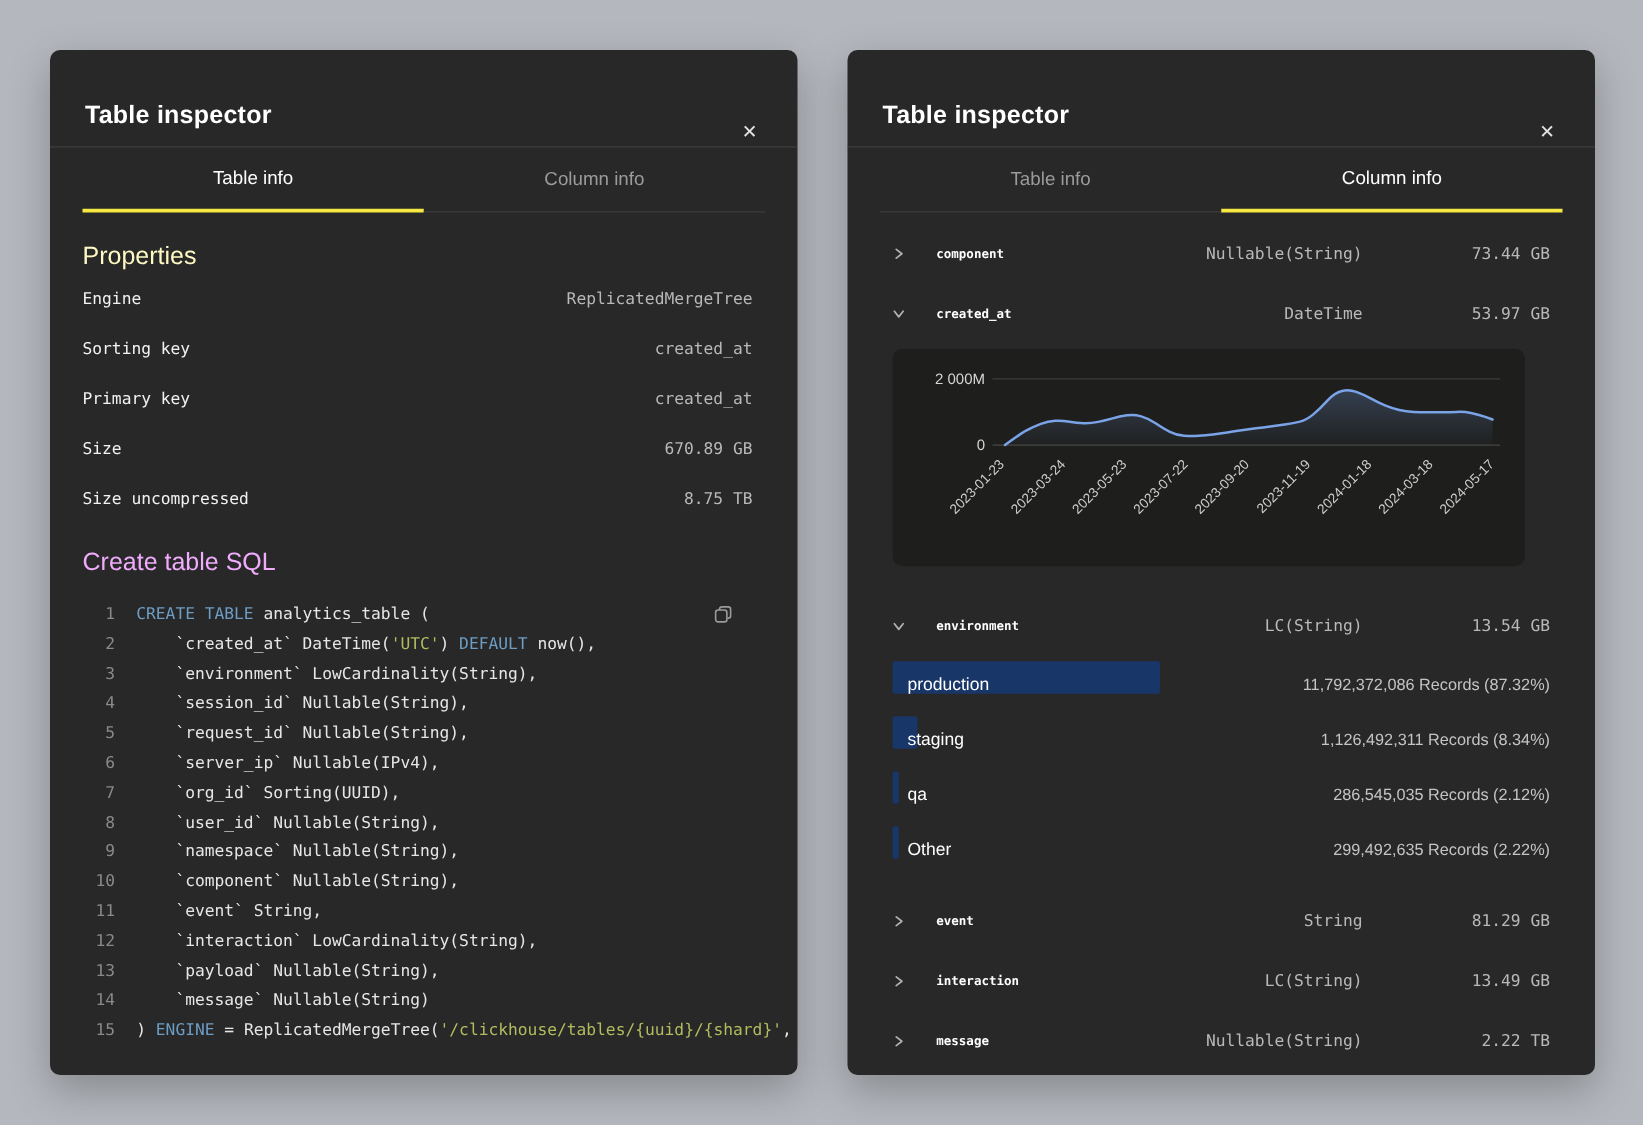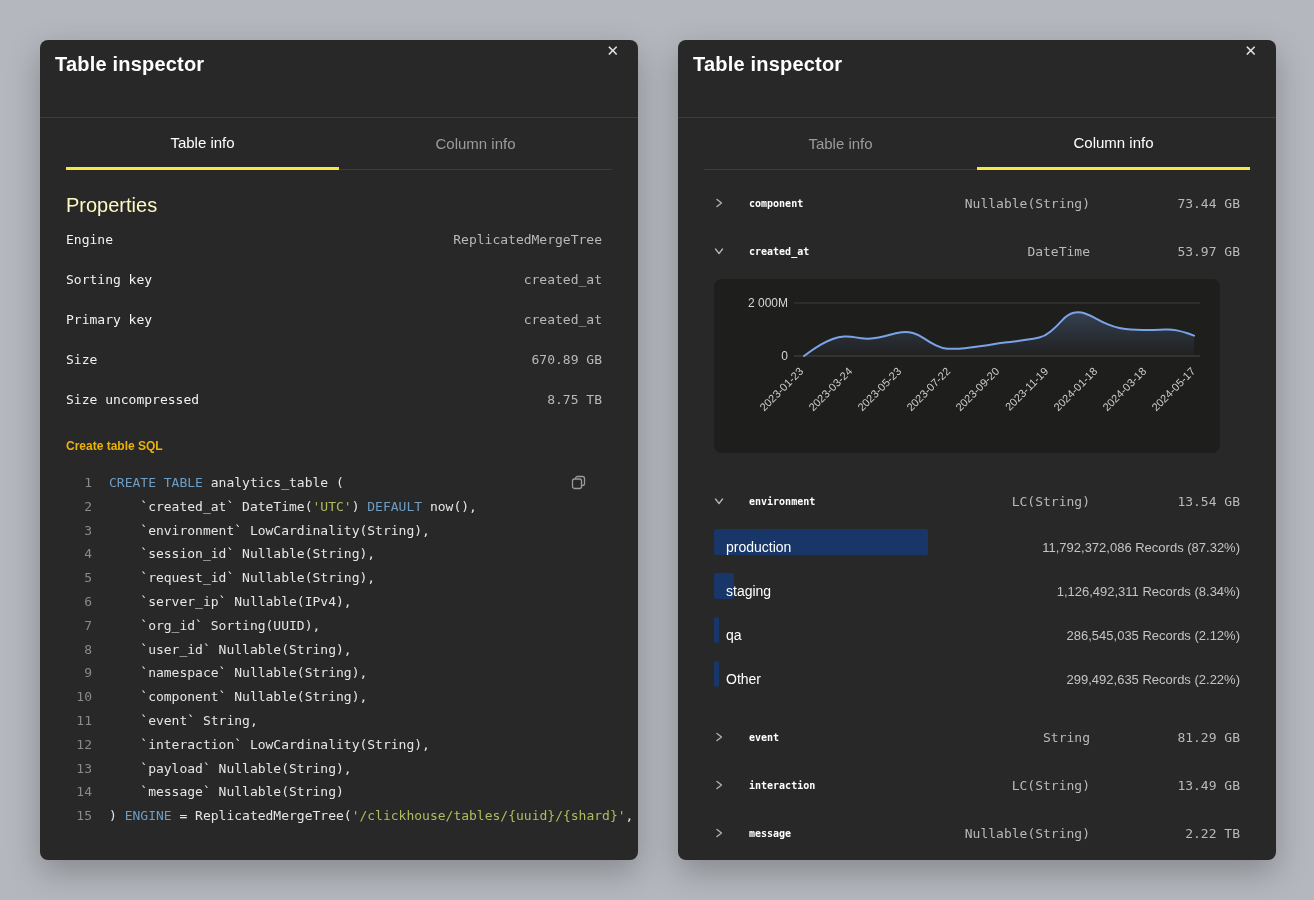--- a/index.html
+++ b/index.html
@@ -9,22 +9,22 @@
   }
   .panel{
     position:absolute;top:40px;width:598px;height:820px;background:#282828;
     border-radius:8px;overflow:hidden;color:#f0f0f0;
     box-shadow:0 12px 32px rgba(0,0,0,.25);
   }
   #left-panel{left:40px}
   #right-panel{left:678px}
 
   .panel-header{
-    height:77px;display:flex;align-items:flex-start;justify-content:space-between;
-    padding:0 15px;border-bottom:1px solid #3d3d3d;
+    height:77px;display:flex;align-items:flex-end;justify-content:space-between;
+    padding:0 28px;border-bottom:1px solid #3d3d3d;
   }
   .panel-title{font-size:20px;font-weight:700;letter-spacing:.2px;color:#fff}
   .close-btn{
     background:none;border:none;color:#e3e3e3;font-size:15px;line-height:1;
     cursor:pointer;padding:4px;font-family:"DejaVu Sans",sans-serif;
   }
 
   .tabs{display:flex;height:52px;margin:0 26px}
   .tab{
     flex:1;display:flex;align-items:center;justify-content:center;
@@ -32,21 +32,21 @@
   }
   .tab.active{color:#ffffff;border-bottom:3px solid #f6e742;font-weight:400}
 
   .content{padding:0 36px 0 26px;position:relative}
 
   
   .section-heading{font-size:20px;font-weight:400;color:#fef9c3;margin:24px 0 2px}
   .prop-row{display:flex;justify-content:space-between;align-items:center;height:40px}
   .prop-label{font-family:"DejaVu Sans Mono",monospace;font-size:13px;color:#f2f2f2}
   .prop-value{font-family:"DejaVu Sans Mono",monospace;font-size:13px;color:#b9b9b9}
-  .sql-heading{font-size:12px;font-weight:700;color:#eab308;margin:20px 0 0}
+  .sql-heading{font-size:20px;font-weight:400;color:#f0abfc;margin:20px 0 0}
   .codeblock{position:relative;margin-top:18px;font-family:"DejaVu Sans Mono",monospace;
     font-size:13px;line-height:23.8px}
   .code-line{display:flex;white-space:pre}
   .line-no{width:26px;text-align:right;color:#8a8a8a;margin-right:17px;flex-shrink:0}
   .tok-pl{color:#e6e6e6}
   .tok-kw{color:#6d9dc5}
   .tok-str{color:#b2bc5e}
   .copy-btn{position:absolute;top:2px;right:14px;background:none;border:none;
     color:#9a9a9a;cursor:pointer;padding:2px}
 

